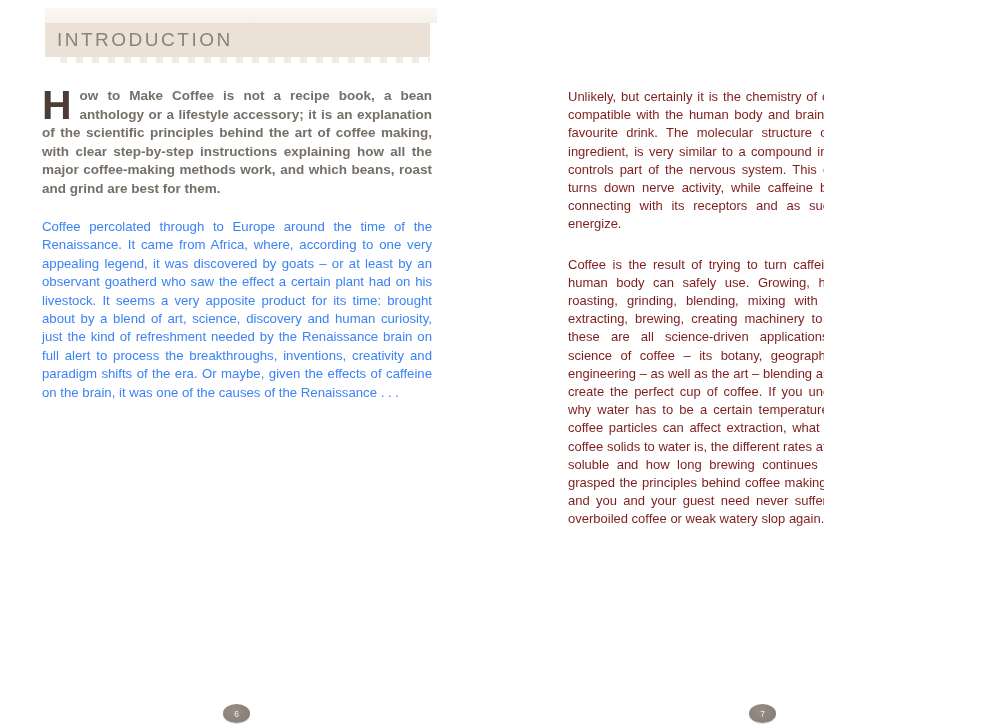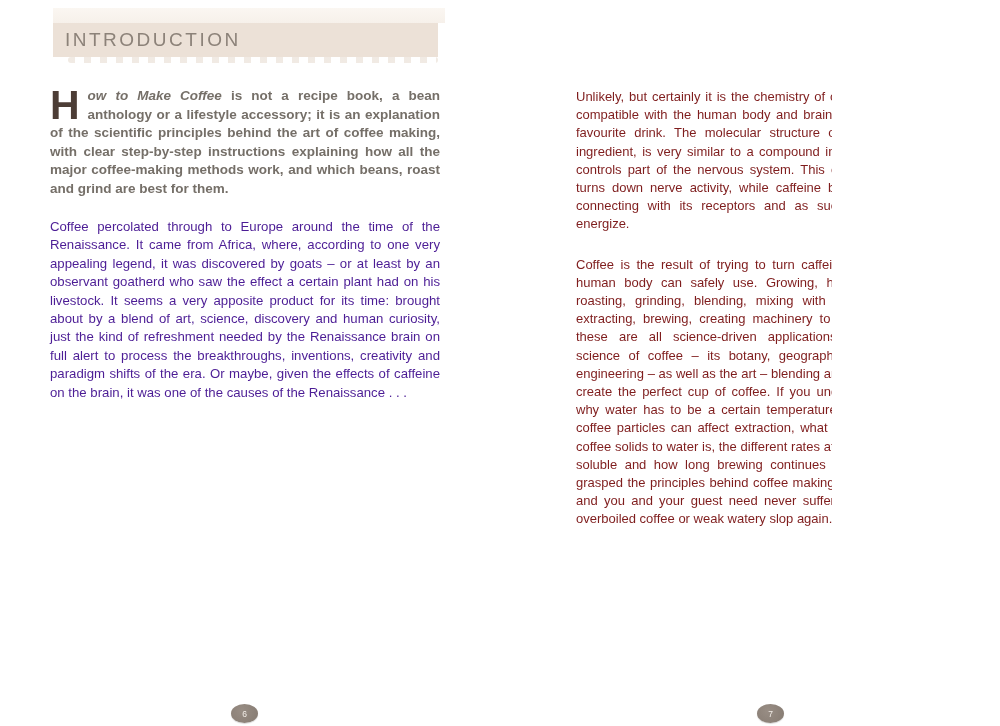--- a/index.html
+++ b/index.html
@@ -7,21 +7,20 @@
     padding: 0;
     background: #ffffff;
     font-family: "Liberation Sans", sans-serif;
   }
   .spread {
     position: relative;
     width: 824px;
     height: 726px;
     background: #ffffff;
     overflow: hidden;
-    margin-left: 8px;
   }
   
   .header-top-strip {
     position: absolute;
     left: 45px; top: 8px;
     width: 392px; height: 15px;
     background: linear-gradient(to bottom, #faf5ef, #f5eee7);
     opacity: 0.85;
   }
   .header-bar {
@@ -64,25 +63,25 @@
     color: #756f68;
   }
   .dropcap {
     float: left;
     font-size: 41px;
     line-height: 31px;
     padding: 3px 8px 0 0;
     font-weight: bold;
     color: #4c3d36;
   }
-  .lead-italic { font-style: italic; }
+  .lead-italic { }
   .body-para {
     font-size: 13.2px;
     line-height: 18.4px;
-    color: #4c1d95;
+    color: #3b82f6;
     font-weight: 400;
   }
   .col-left .body-para { margin-top: 20px; }
   .col-right .body-para { color: #7f1d1d; font-size: 13px; line-height: 18.2px; }
   .col-right .para-gap { margin-top: 22px; }
   .page-badge {
     position: absolute;
     width: 27px; height: 19px;
     border-radius: 50%;
     background: radial-gradient(circle at 40% 35%, #988d84, #857a71);

